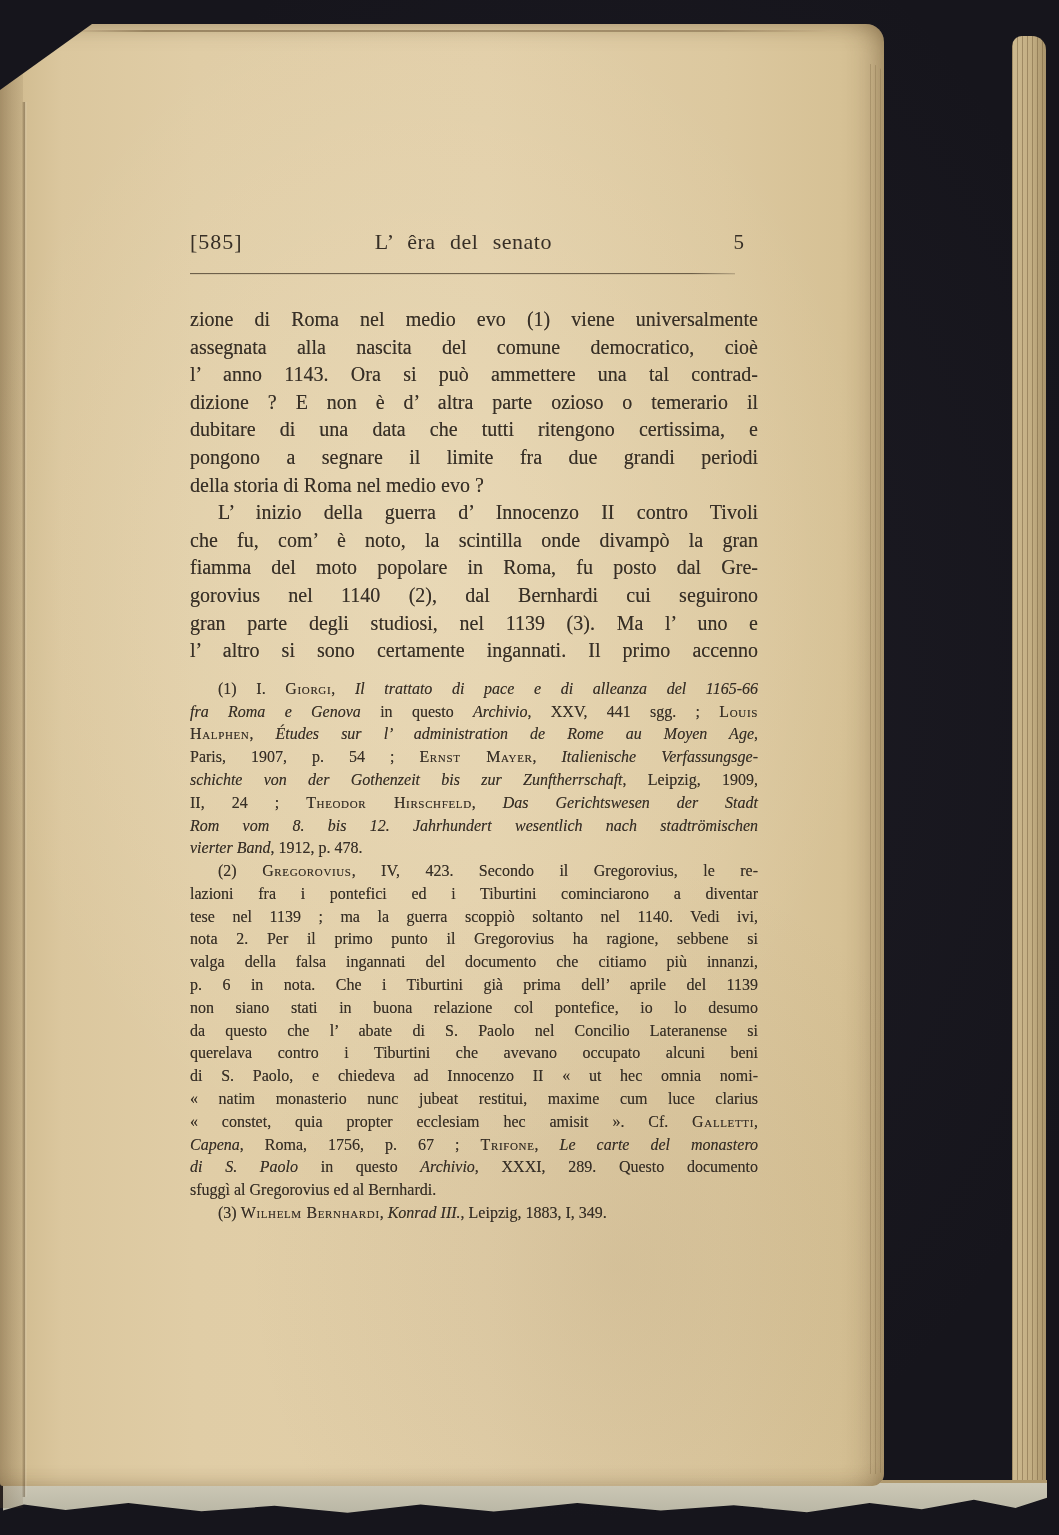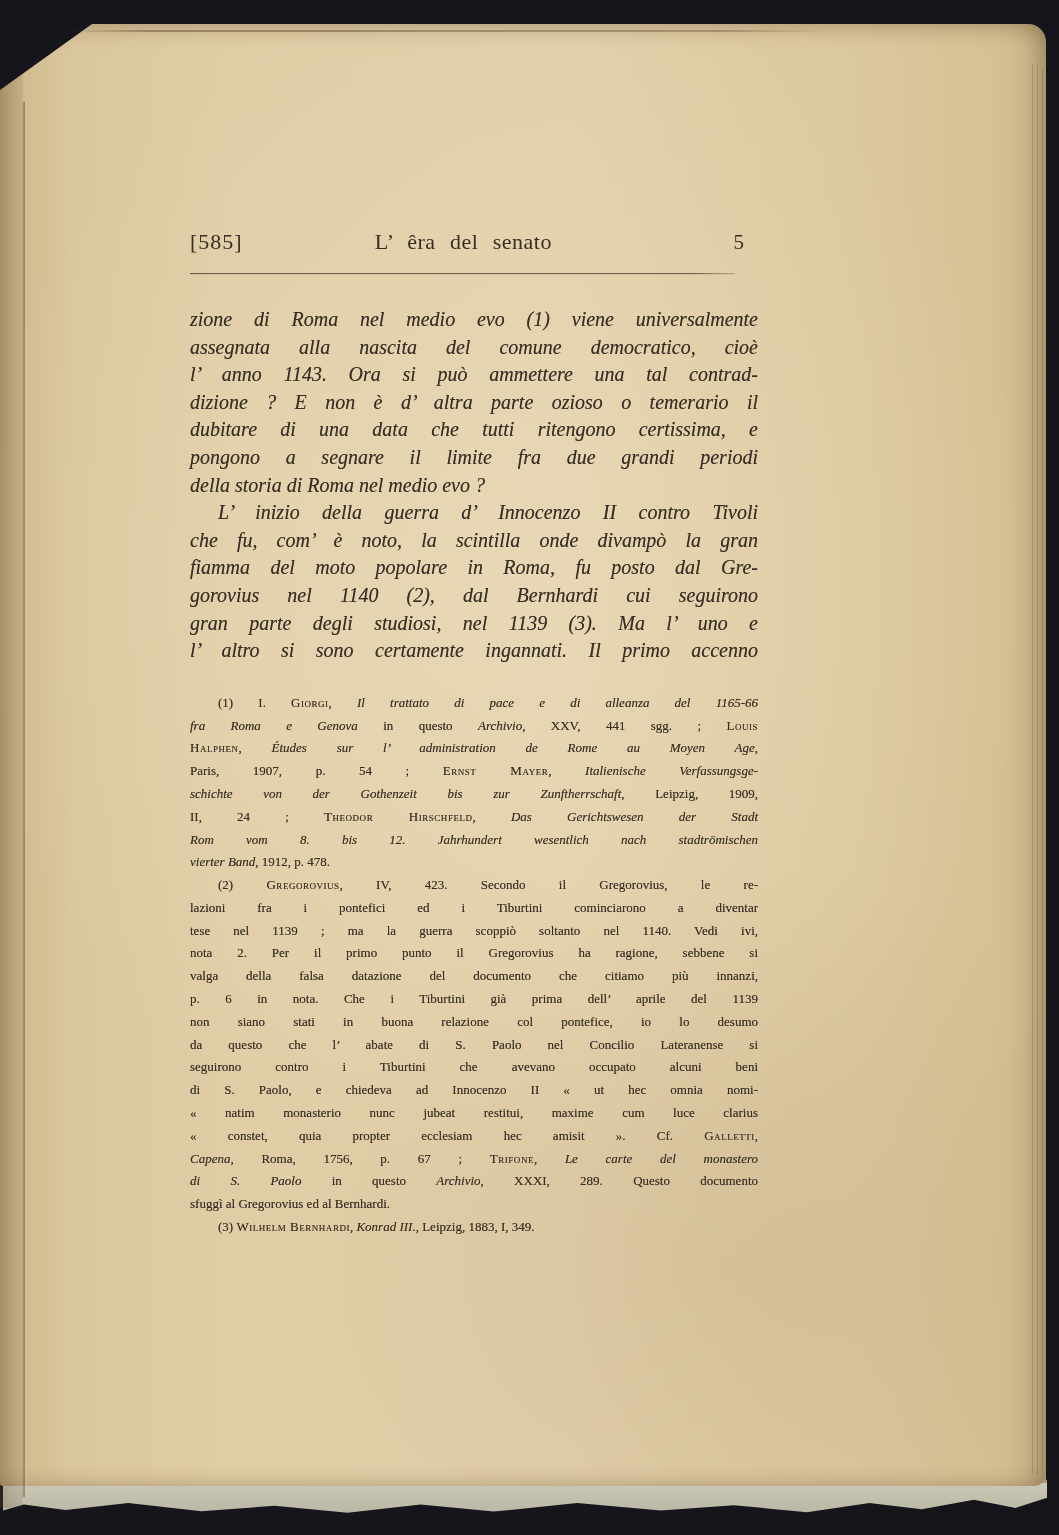--- a/index.html
+++ b/index.html
@@ -24,21 +24,21 @@
       repeating-linear-gradient(90deg, rgba(110,88,55,.45) 0 1px, rgba(0,0,0,0) 1px 5px),
       linear-gradient(90deg, #cdb98f, #c2ad82 60%, #a9946b);
   }
   
   .deckle-bottom {
     position: absolute; left: 3px; top: 1480px; width: 1044px; height: 34px;
     background: linear-gradient(180deg, #b09a6f 0 3px, #ccc8b6 3px, #b9b6a4);
     clip-path: polygon(0 0, 100% 0, 100% 52%, 97% 82%, 93% 58%, 88% 86%, 83% 68%, 77% 95%, 70% 74%, 63% 90%, 55% 68%, 47% 93%, 40% 72%, 33% 96%, 26% 76%, 19% 92%, 12% 68%, 6% 88%, 2% 72%, 0 90%);
   }
   .page {
-    position: absolute; left: 0; top: 24px; width: 1046px; height: 1462px;
+    position: absolute; left: 0; top: 24px; width: 884px; height: 1462px;
     border-radius: 3px 18px 12px 3px;
     background:
       radial-gradient(ellipse 70% 55% at 48% 38%, rgba(255,248,228,.22), transparent 75%),
       radial-gradient(ellipse 60% 40% at 70% 85%, rgba(120,95,60,.10), transparent 70%),
       linear-gradient(90deg, #c6b086 0%, #d2bd92 2.5%, #dbc79e 7%, #e0cda6 22%, #e2cfa9 55%, #dcc89f 82%, #d6c195 95%, #cbb58a 100%),
       #dcc89f;
     box-shadow:
       inset -20px 0 28px -14px rgba(95,72,40,.40),
       inset 0 16px 22px -14px rgba(95,72,40,.35),
       inset 0 -14px 20px -14px rgba(95,72,40,.28);
@@ -88,22 +88,22 @@
   .page-num {
     flex: 0 0 60px; text-align: right; padding-right: 14px; font-size: 21px;
   }
   .rule {
     margin-top: 10px; height: 1px; width: 545px;
     background: linear-gradient(90deg, rgba(70,58,42,.75) 0 92%, rgba(70,58,42,.25));
     box-shadow: 0 .5px 0 rgba(70,58,42,.2);
   }
 
   #body-text { margin-top: 32px; font-size: 20px; }
-  #body-text .tline { height: 27.6px; line-height: 27.6px; font-style: italic; }
-  #footnotes { margin-top: 27px; font-size: 13px; }
+  #body-text .tline { height: 27.6px; line-height: 27.6px; }
+  #footnotes { margin-top: 13px; font-size: 16px; }
   #footnotes .tline { height: 22.8px; line-height: 22.8px; }
 
   .tline {
     text-align: justify; text-align-last: justify;
     overflow: visible; white-space: normal;
     text-shadow: 0 0 .5px rgba(55,47,38,.55);
   }
   .tline.lastline { text-align-last: left; }
   .tline.indent-body { padding-left: 28px; }
   .tline.indent-fn { padding-left: 28px; }
@@ -158,25 +158,25 @@
             <div class="tline"><span class="it">schichte von der Gothenzeit bis zur Zunftherrschaft</span><span>, Leipzig, 1909,</span></div>
             <div class="tline"><span>II, 24 ; </span><span class="sc">Theodor Hirschfeld</span><span>, </span><span class="it">Das Gerichtswesen der Stadt</span></div>
             <div class="tline"><span class="it">Rom vom 8. bis 12. Jahrhundert wesentlich nach stadtrömischen</span></div>
             <div class="tline lastline"><span class="it">vierter Band</span><span>, 1912, p. 478.</span></div>
           </div>
           <div>
             <div class="tline indent-fn"><span>(2) </span><span class="sc">Gregorovius</span><span>, IV, 423. Secondo il Gregorovius, le re-</span></div>
             <div class="tline"><span>lazioni fra i pontefici ed i Tiburtini cominciarono a diventar</span></div>
             <div class="tline"><span>tese nel 1139 ; ma la guerra scoppiò soltanto nel 1140. Vedi ivi,</span></div>
             <div class="tline"><span>nota 2. Per il primo punto il Gregorovius ha ragione, sebbene si</span></div>
-            <div class="tline"><span>valga della falsa datazione del documento che citiamo più innanzi,</span></div>
+            <div class="tline"><span>valga della falsa ingannati del documento che citiamo più innanzi,</span></div>
             <div class="tline"><span>p. 6 in nota. Che i Tiburtini già prima dell’ aprile del 1139</span></div>
             <div class="tline"><span>non siano stati in buona relazione col pontefice, io lo desumo</span></div>
             <div class="tline"><span>da questo che l’ abate di S. Paolo nel Concilio Lateranense si</span></div>
-            <div class="tline"><span>seguirono contro i Tiburtini che avevano occupato alcuni beni</span></div>
+            <div class="tline"><span>querelava contro i Tiburtini che avevano occupato alcuni beni</span></div>
             <div class="tline"><span>di S. Paolo, e chiedeva ad Innocenzo II « ut hec omnia nomi-</span></div>
             <div class="tline"><span>« natim monasterio nunc jubeat restitui, maxime cum luce clarius</span></div>
             <div class="tline"><span>« constet, quia propter ecclesiam hec amisit ». Cf. </span><span class="sc">Galletti</span><span>,</span></div>
             <div class="tline"><span class="it">Capena</span><span>, Roma, 1756, p. 67 ; </span><span class="sc">Trifone</span><span>, </span><span class="it">Le carte del monastero</span></div>
             <div class="tline"><span class="it">di S. Paolo</span><span> in questo </span><span class="it">Archivio</span><span>, XXXI, 289. Questo documento</span></div>
             <div class="tline lastline"><span>sfuggì al Gregorovius ed al Bernhardi.</span></div>
           </div>
           <div>
             <div class="tline lastline indent-fn"><span>(3) </span><span class="sc">Wilhelm Bernhardi</span><span>, </span><span class="it">Konrad III.</span><span>, Leipzig, 1883, I, 349.</span></div>
           </div>

